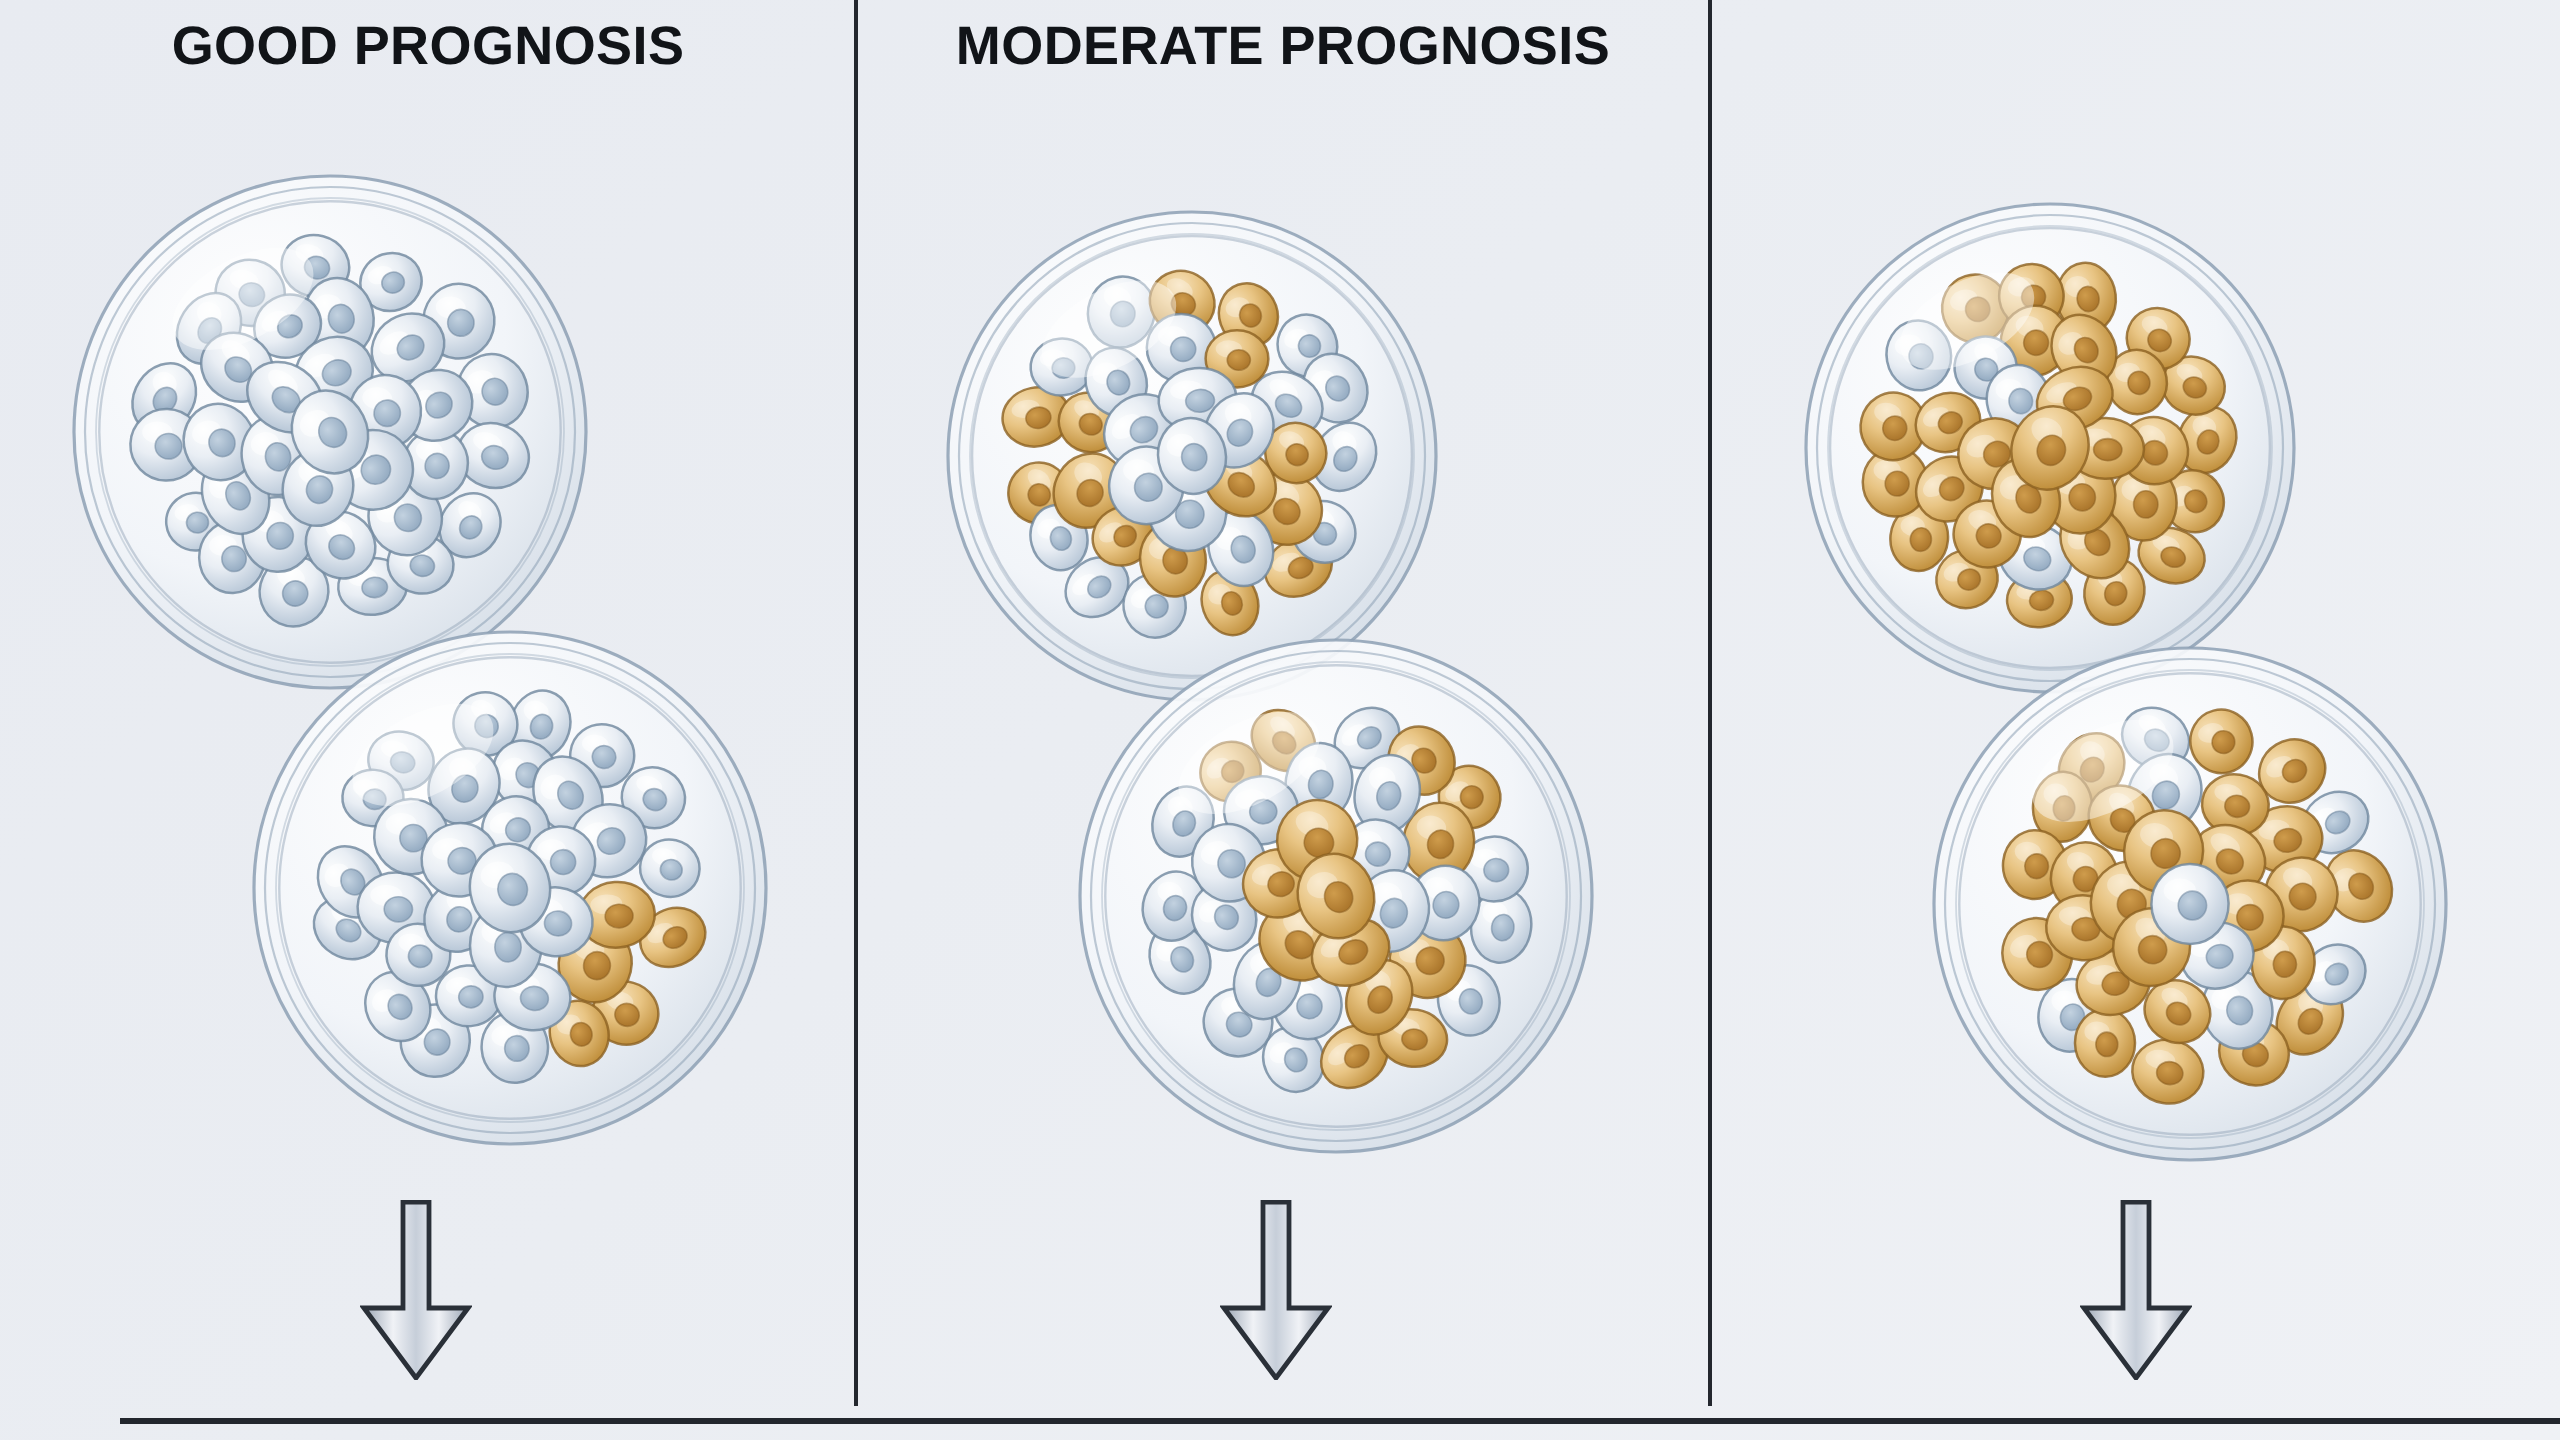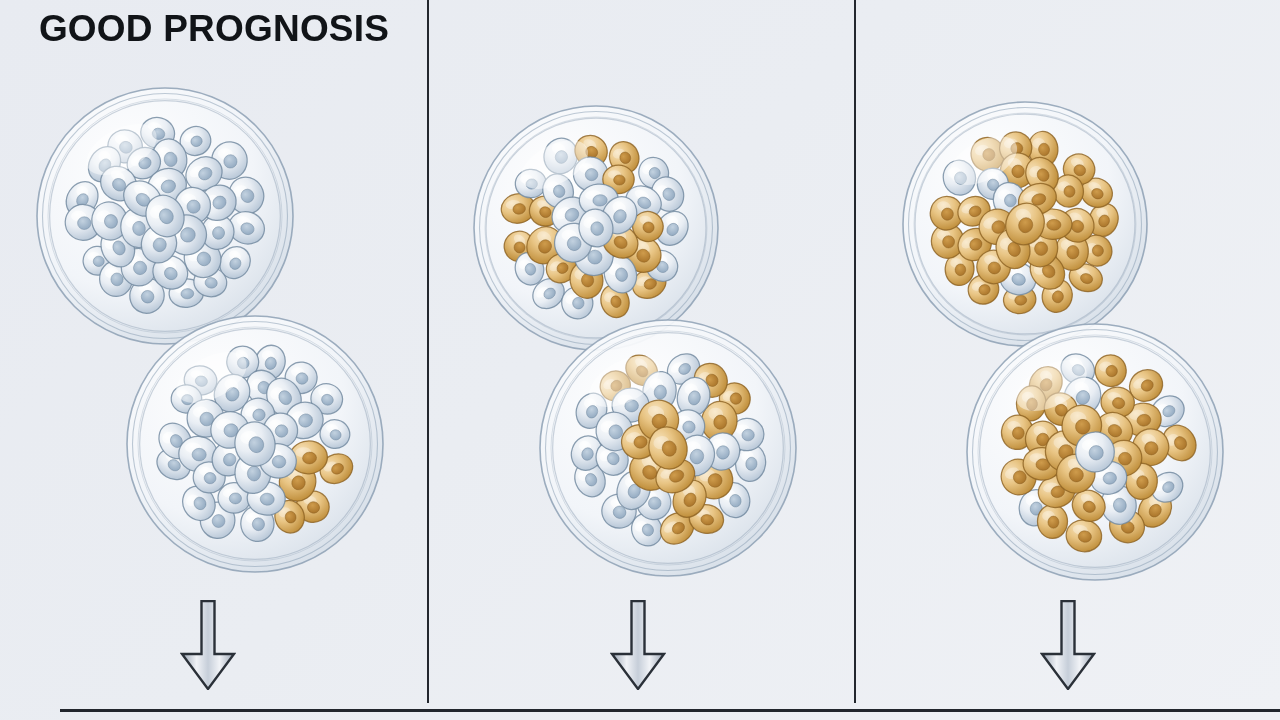--- a/index.html
+++ b/index.html
@@ -14,21 +14,21 @@
     height: 720px;
     background: linear-gradient(135deg, #e6e9ef 0%, #e9ecf2 40%, #eef0f4 100%);
     font-family: "Liberation Sans", sans-serif;
     overflow: hidden;
   }
 
   
   .col-title {
     position: absolute;
     top: 8px;
-    font-size: 37px;
+    font-size: 27px;
     font-weight: bold;
     letter-spacing: 0.2px;
     color: #111418;
     text-align: center;
     white-space: nowrap;
     -webkit-font-smoothing: antialiased;
   }
   #title-good     { left: 0px;   width: 428px; }
   #title-moderate { left: 428px; width: 427px; }
   #title-poor     { left: 855px; width: 425px; }
@@ -63,20 +63,21 @@
   
   .arrow { position: absolute; }
   .arrow svg { display: block; }
 </style>
 </head>
 <body>
 
 <div id="canvas" style="background: linear-gradient(135deg, rgb(232, 235, 241) 0%, rgb(234, 237, 242) 45%, rgb(239, 241, 245) 100%);">
 
   <div class="col-title" id="title-good" style="color: rgb(17, 20, 24);">GOOD PROGNOSIS</div>
+  <div class="col-title" id="title-moderate" style="color: rgb(17, 20, 24);">MODERATE PROGNOSIS</div>
 
   <div class="v-divider" id="divider-1" style="background: rgb(35, 39, 46);"></div>
   <div class="v-divider" id="divider-2" style="background: rgb(35, 39, 46);"></div>
 
   <div id="embryo-layer">
       <div class="embryo" style="left: 23px; top: 74px; width: 284px; height: 284px;">
         <svg width="284" height="284" viewBox="0 0 284 284">
       <defs>
     <radialGradient id="zonaembryogoodtop" cx="36%" cy="30%" r="78%">
       <stop offset="0%" stop-color="#ffffff" stop-opacity="0.97"></stop>

